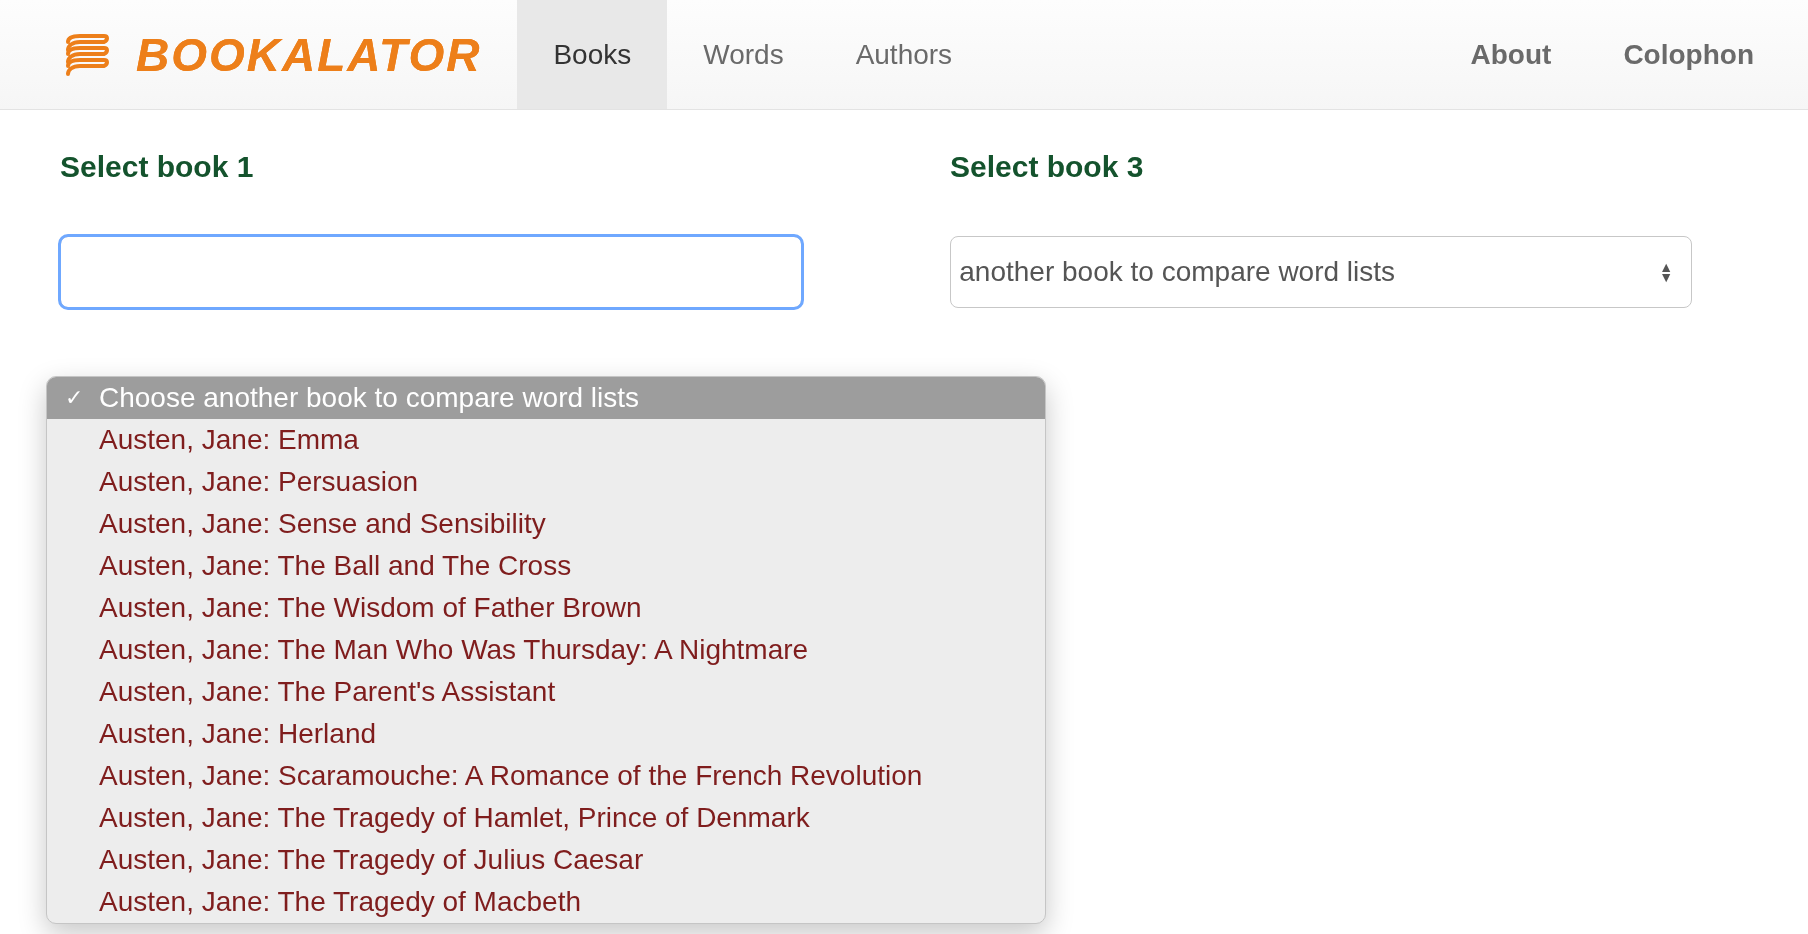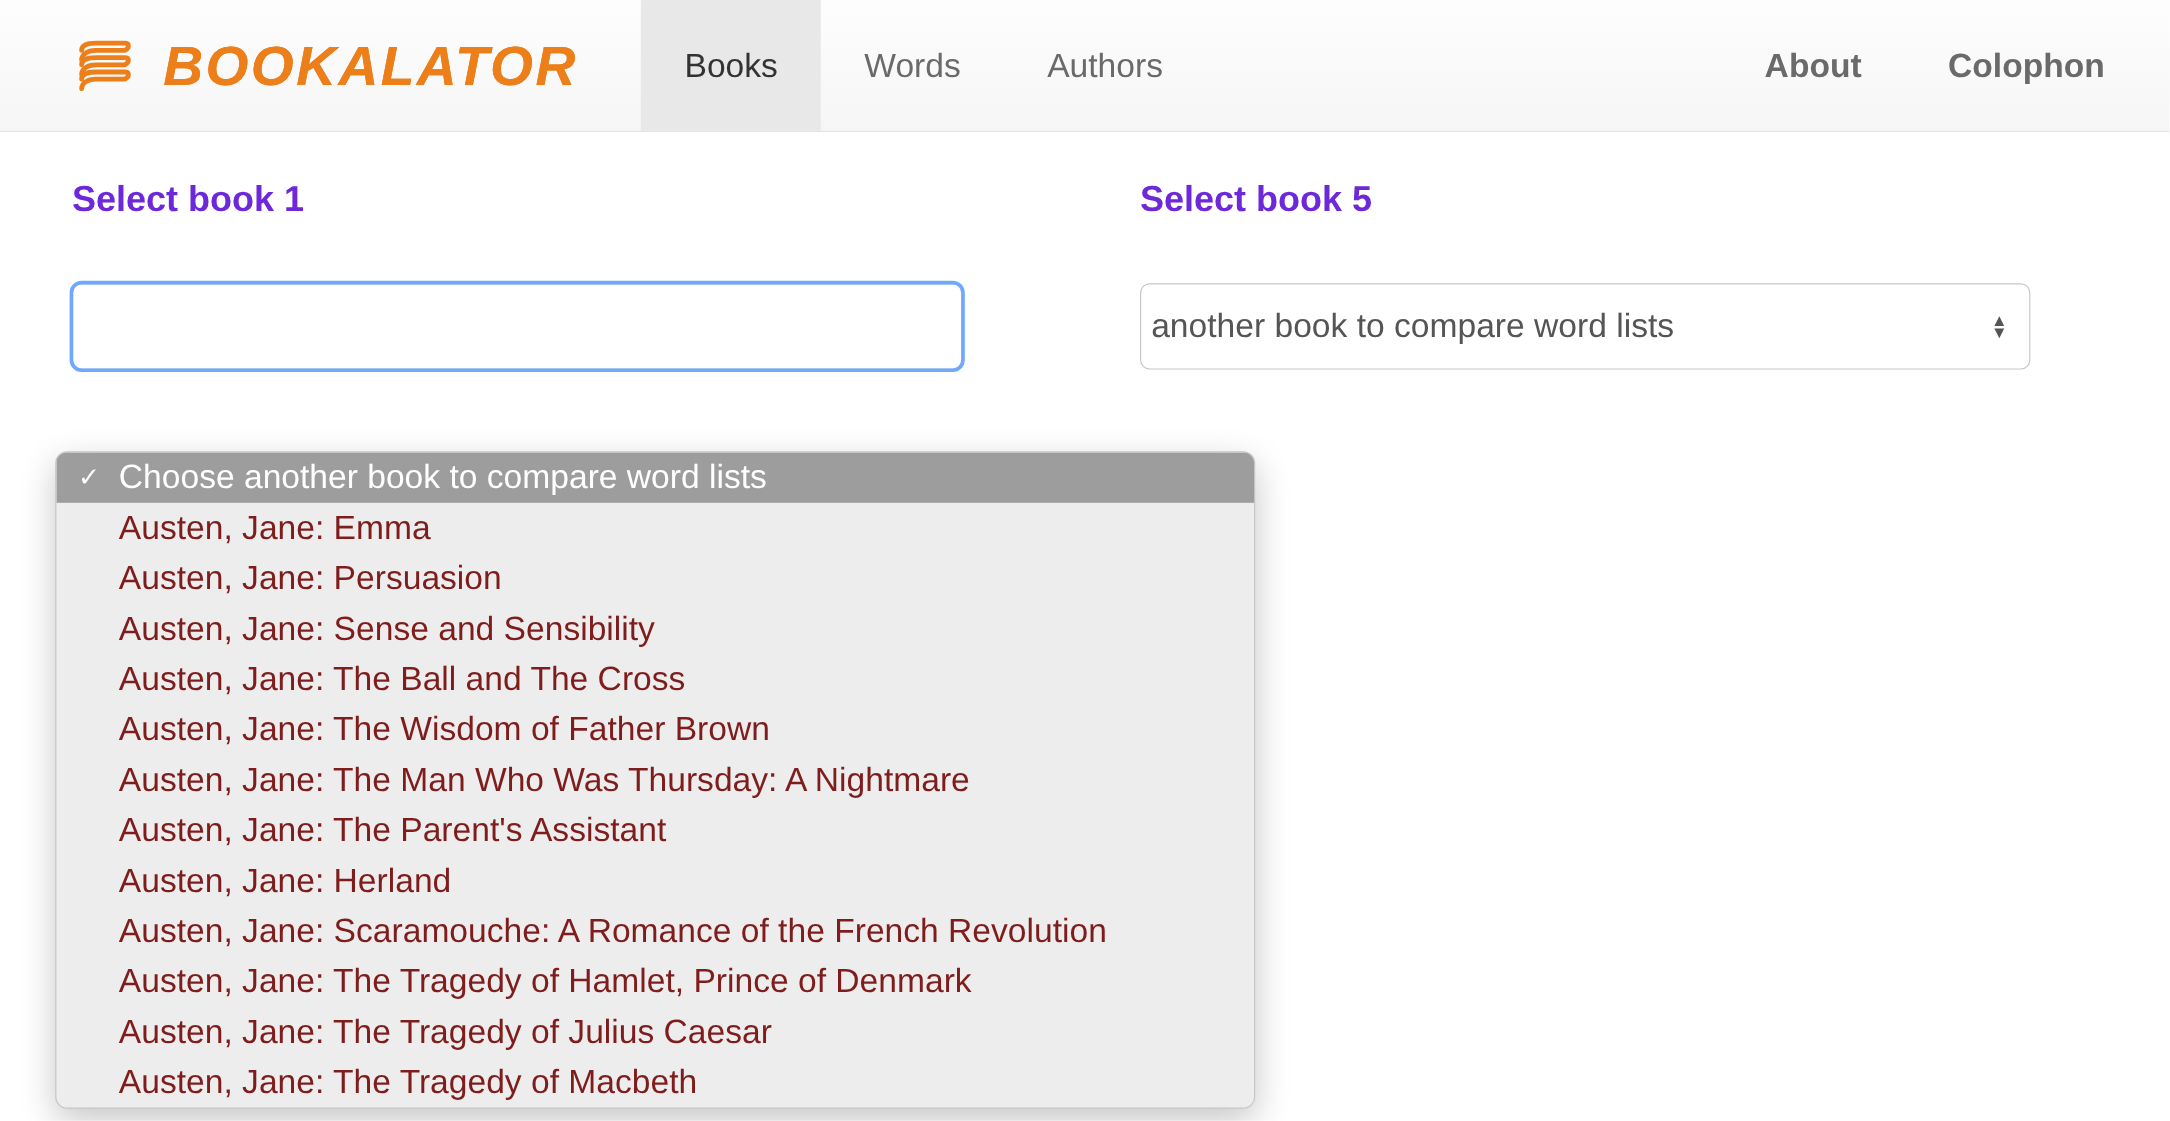--- a/index.html
+++ b/index.html
@@ -31,21 +31,21 @@
     font-size: 46px;
     color: #ed7f1a;
     letter-spacing: 2px;
     text-transform: uppercase;
     font-family: "Arial Black", Impact, sans-serif;
     text-shadow: 0 0 0 #ed7f1a;
   }
   .nav-items {
     display: flex;
     align-items: stretch;
-    margin-left: 25px;
+    margin-left: 8px;
   }
   .nav-item {
     display: flex;
     align-items: center;
     padding: 0 36px;
     font-size: 28px;
     color: #6a6a6a;
     cursor: pointer;
     border: none;
     background: transparent;
@@ -69,21 +69,21 @@
     position: relative;
   }
   .column {
     flex: 0 0 auto;
     width: 810px;
     position: relative;
   }
   .column-label {
     font-size: 30px;
     font-weight: 600;
-    color: #6d28d9;
+    color: #14532d;
     margin-bottom: 52px;
   }
   .select-box {
     width: 742px;
     height: 72px;
     border: 1px solid #c7c7c7;
     border-radius: 8px;
     background: #fff;
     display: flex;
     align-items: center;
@@ -230,21 +230,21 @@
       <div class="dropdown-option">
           <span>Austen, Jane: The Tragedy of Julius Caesar</span>
         </div>
       <div class="dropdown-option">
           <span>Austen, Jane: The Tragedy of Macbeth</span>
         </div>
     </div>
   </div>
 
   <div class="column">
-    <div class="column-label">Select book 5</div>
+    <div class="column-label">Select book 3</div>
     <div class="select-box" style="padding-left:0; overflow:hidden;">
       <span style="margin-left:-96px;">Choose another book to compare word lists</span>
       <span class="arrows">
         <span>▲</span>
           <span>▼</span>
       </span>
     </div>
   </div>
 
 </div>

